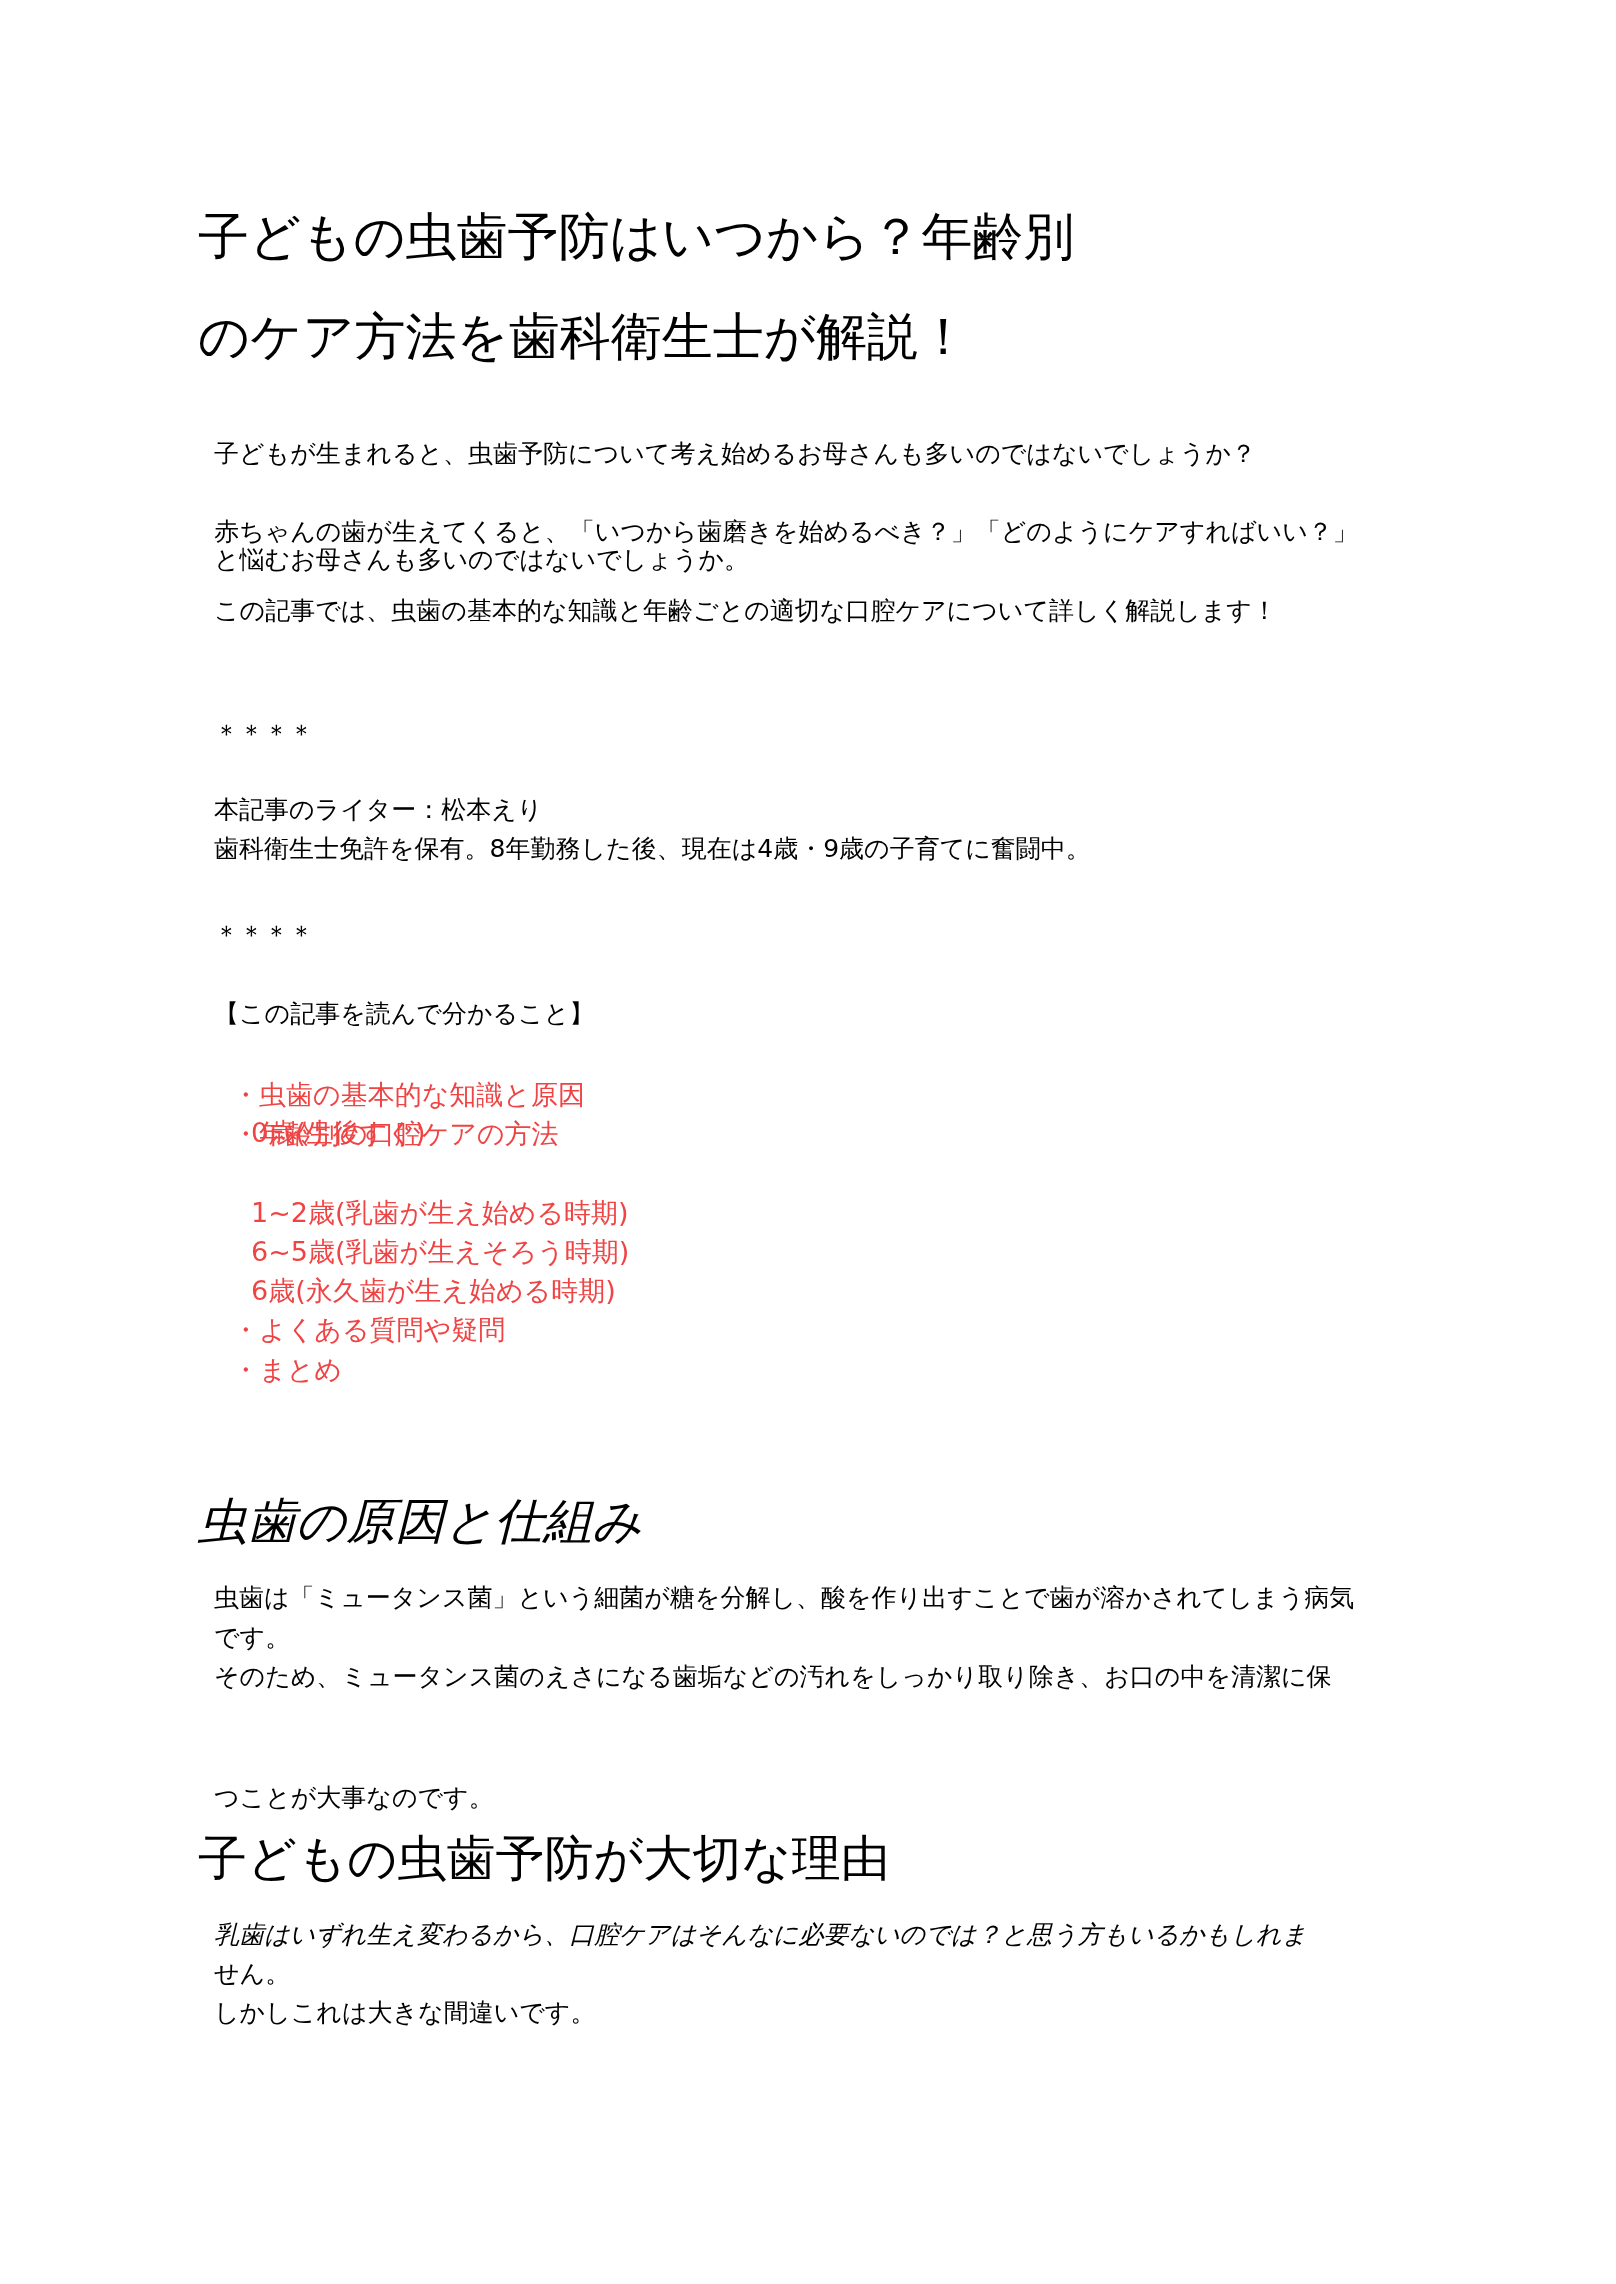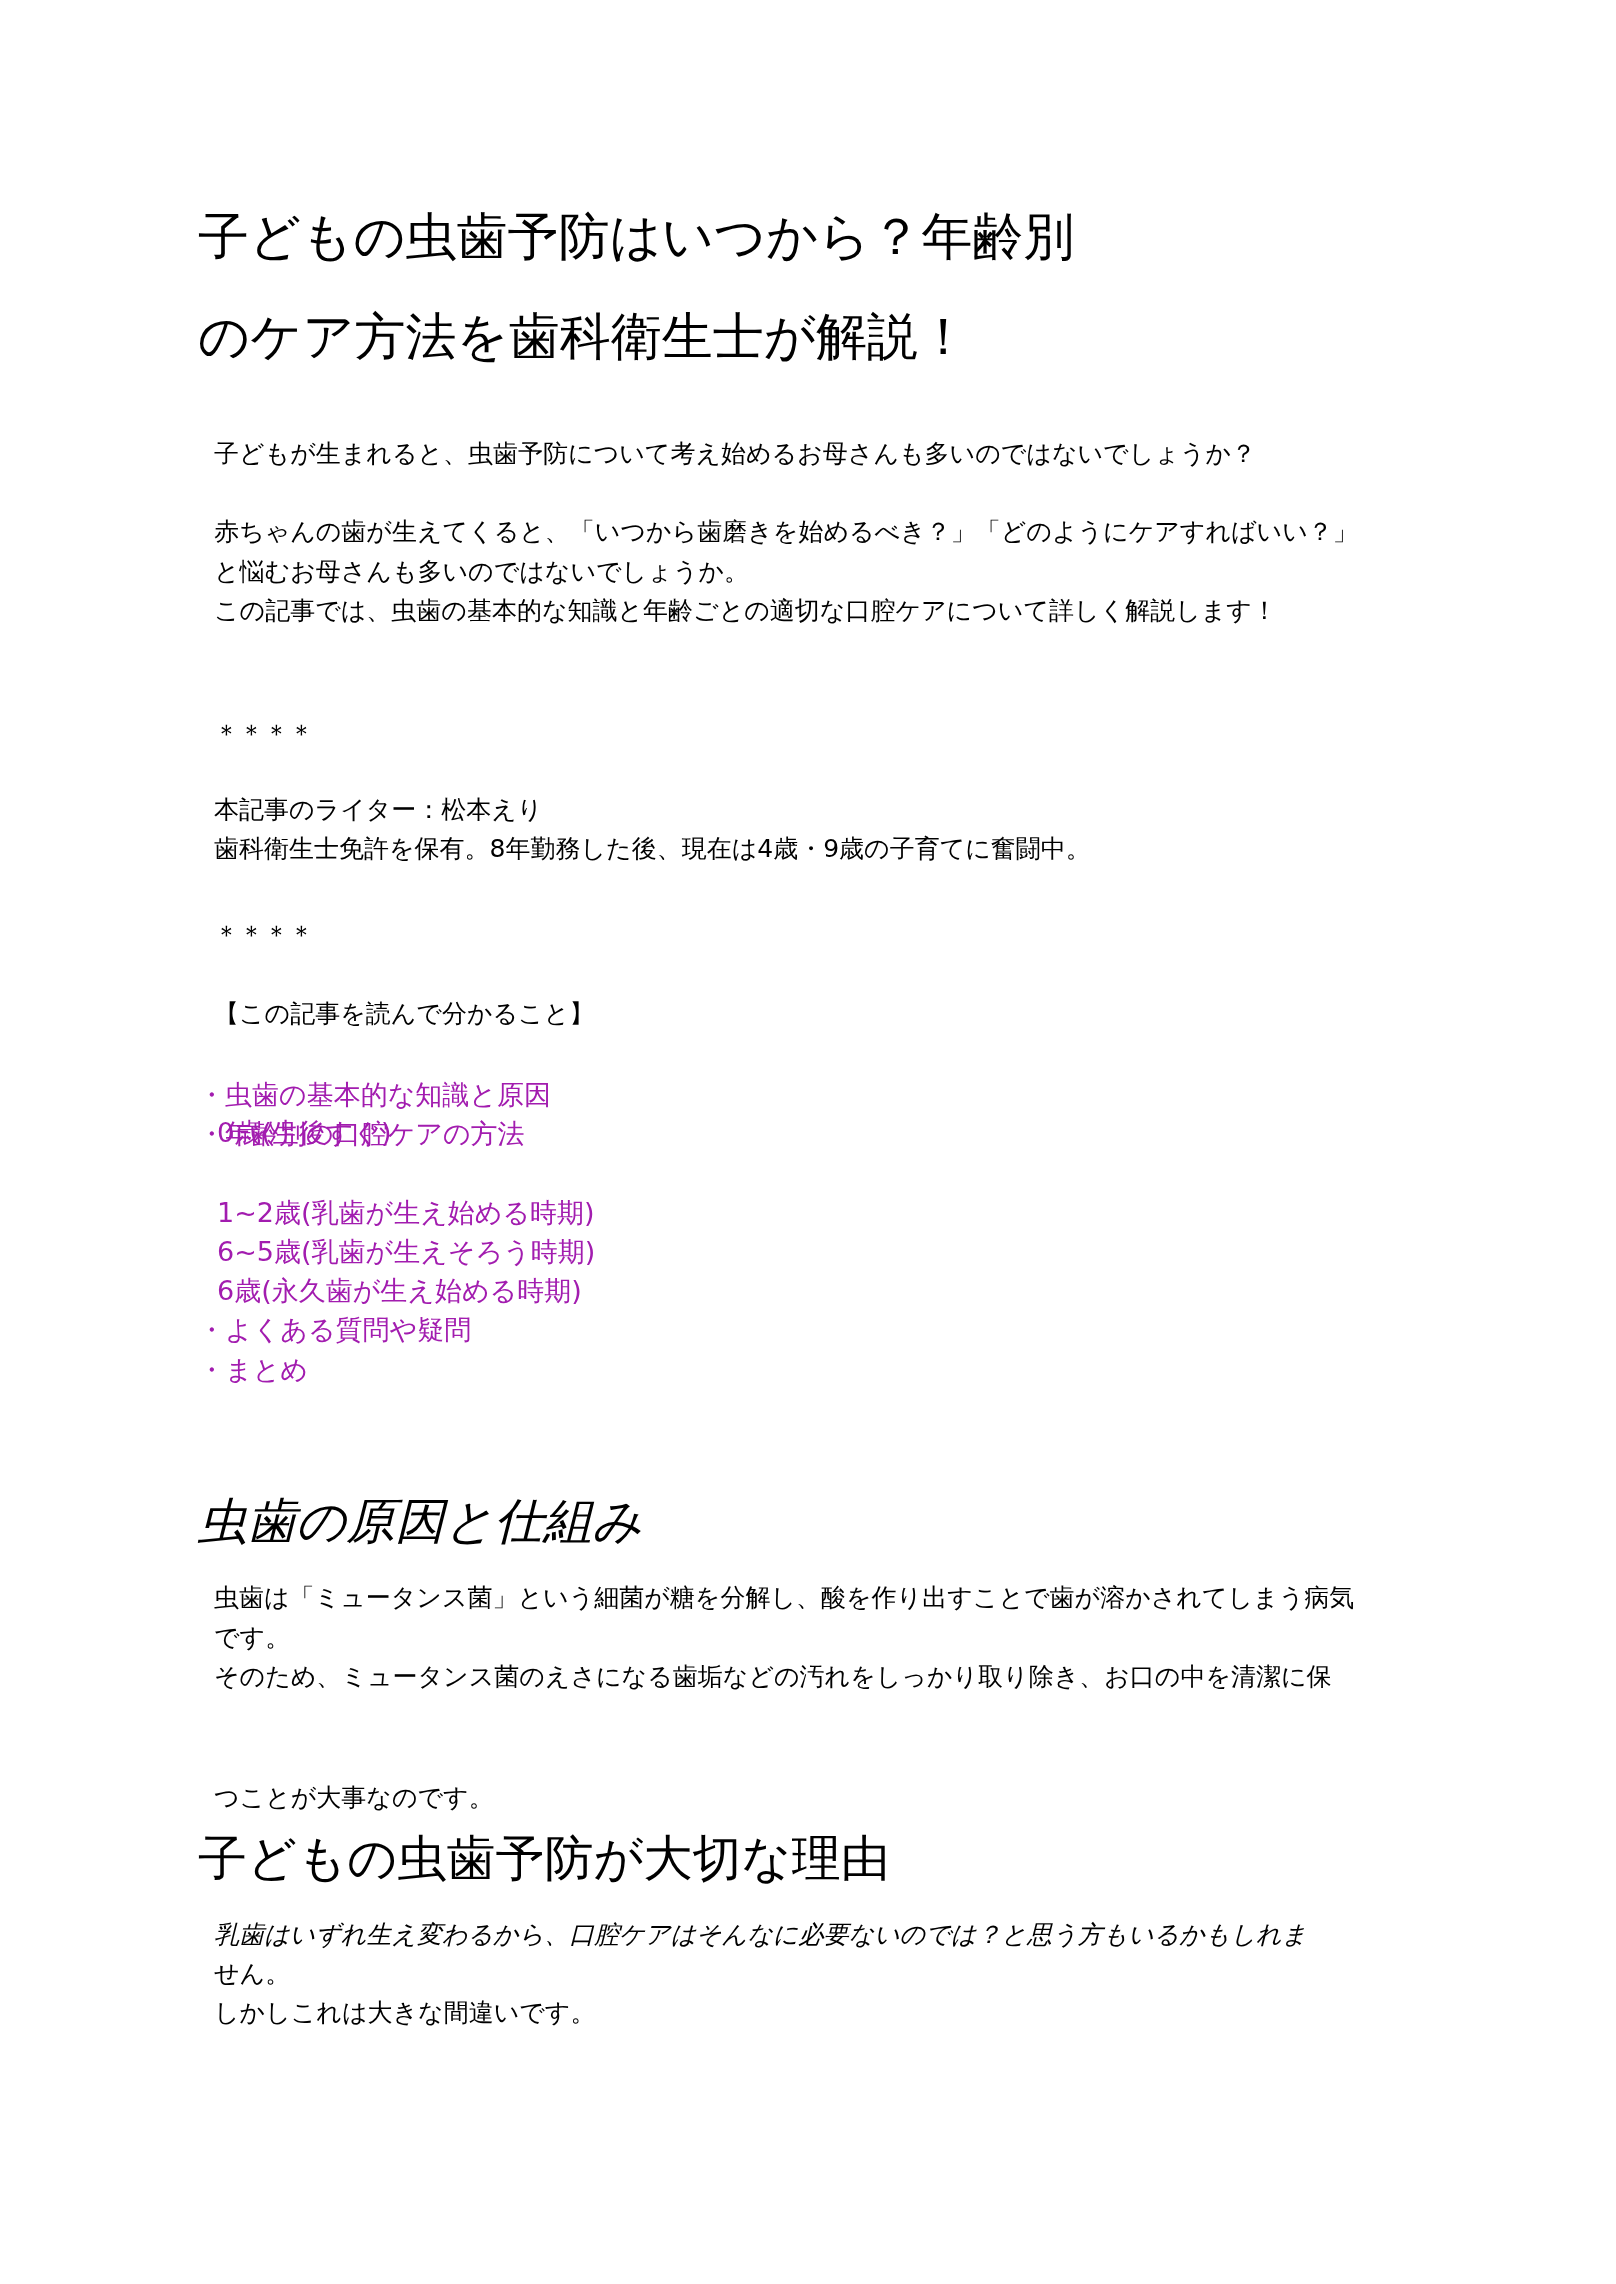--- a/index.html
+++ b/index.html
@@ -6,34 +6,34 @@
   body {
     width: 1617px; height: 2284px; position: relative; overflow: hidden;
     font-family: "DejaVu Sans", "Liberation Sans", sans-serif;
     color: #000000;
   }
   .page { position: absolute; left: 198px; top: 0; width: 1244px; }
   .abs { position: absolute; left: 0; white-space: nowrap; }
   .title { font-size: 51px; line-height: 100px; }
   .h2 { font-size: 49px; line-height: 67px; }
   .body { font-size: 25px; line-height: 39px; margin-left: 16px; }
-  .link { color: #a21caf; font-size: 27px; line-height: 39px; cursor: pointer; }
+  .link { color: #ef4444; font-size: 27px; line-height: 39px; cursor: pointer; margin-left: 34px; }
   .indent { padding-left: 19px; }
 </style>
 </head>
 <body>
 
 <div class="page">
 
   <div class="abs title" style="top:187px;">子どもの虫歯予防はいつから？年齢別</div>
   <div class="abs title" style="top:287px;">のケア方法を歯科衛生士が解説！</div>
 
   <div class="abs body" style="top:434px;">子どもが生まれると、虫歯予防について考え始めるお母さんも多いのではないでしょうか？</div>
   <div class="abs body" style="top:512px;">赤ちゃんの歯が生えてくると、「いつから歯磨きを始めるべき？」「どのようにケアすればいい？」</div>
-  <div class="abs body" style="top:552px;">と悩むお母さんも多いのではないでしょうか。</div>
+  <div class="abs body" style="top:540px;">と悩むお母さんも多いのではないでしょうか。</div>
   <div class="abs body" style="top:591px;">この記事では、虫歯の基本的な知識と年齢ごとの適切な口腔ケアについて詳しく解説します！</div>
 
   <div class="abs body" style="top:714px;">＊＊＊＊</div>
 
   <div class="abs body" style="top:790px;">本記事のライター：松本えり</div>
   <div class="abs body" style="top:829px;">歯科衛生士免許を保有。8年勤務した後、現在は4歳・9歳の子育てに奮闘中。</div>
 
   <div class="abs body" style="top:915px;">＊＊＊＊</div>
 
   <div class="abs body" style="top:994px;">【この記事を読んで分かること】</div>

